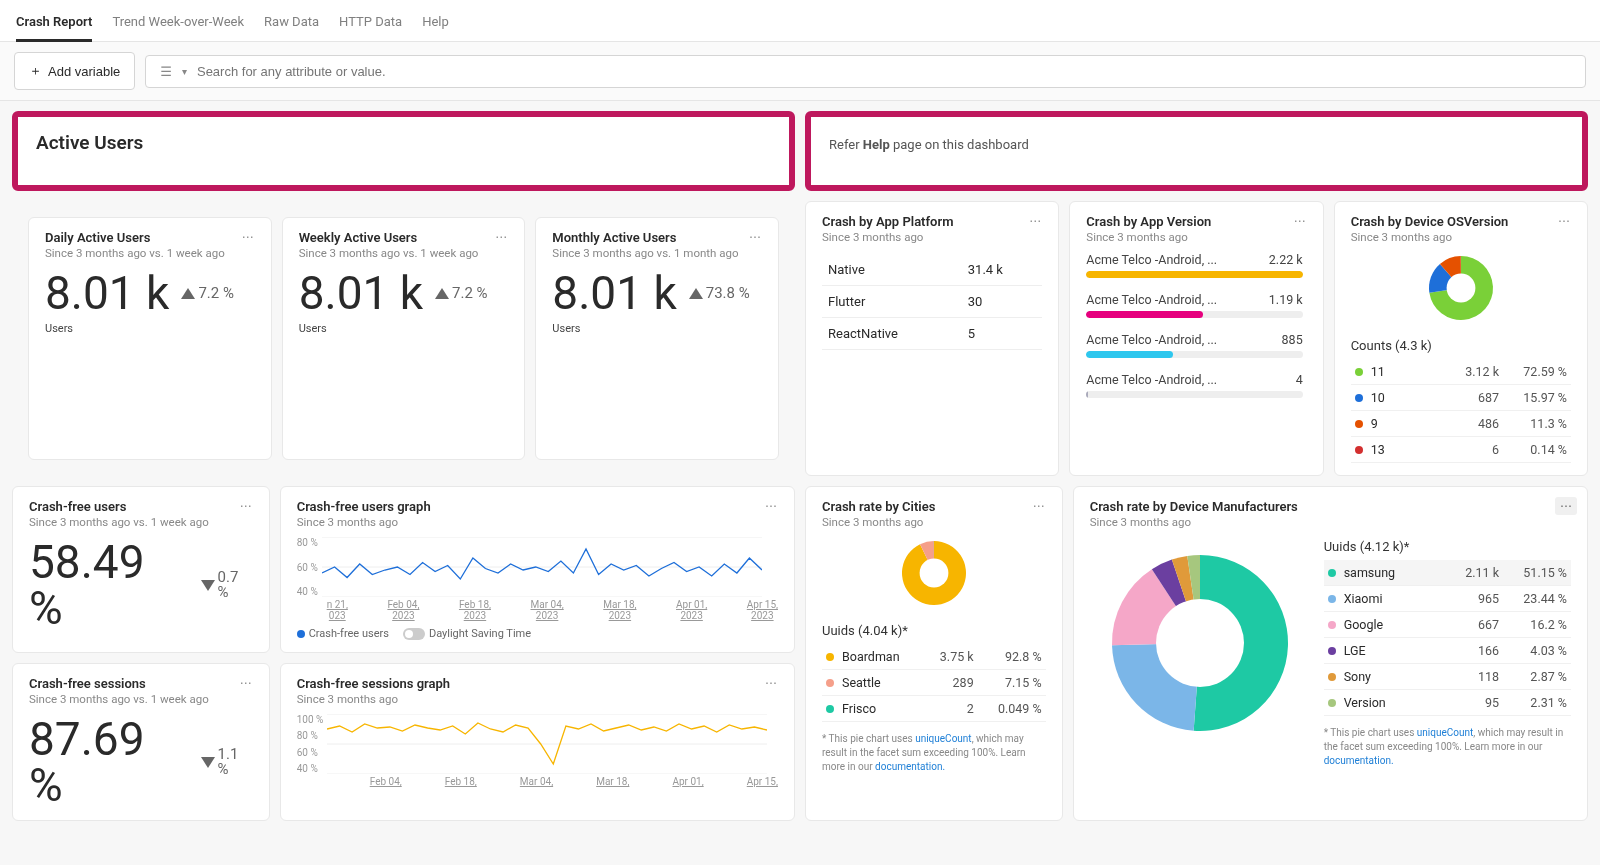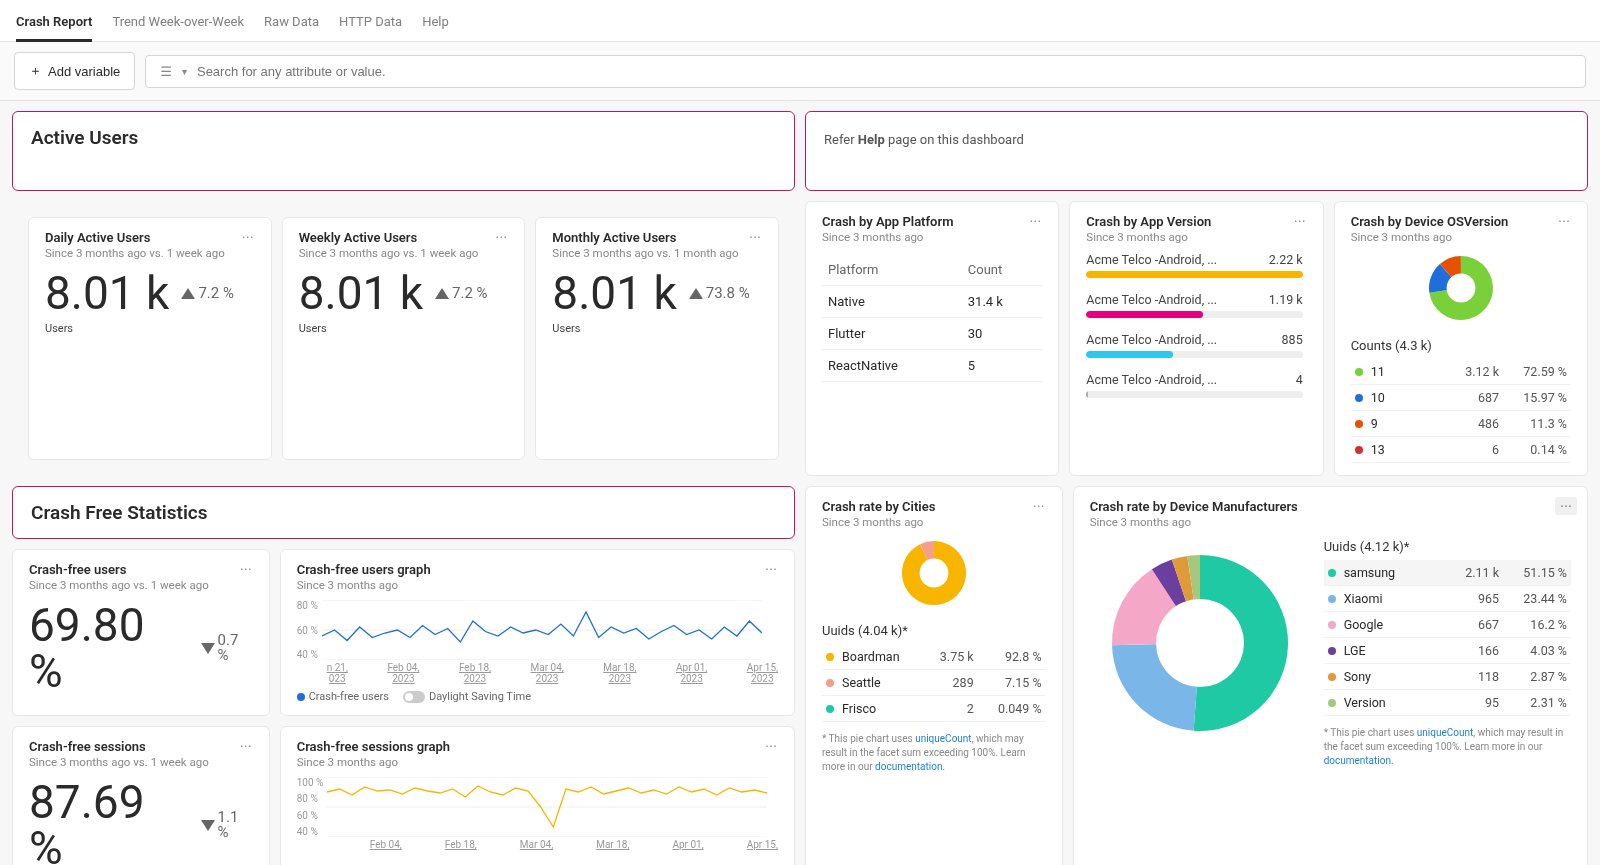--- a/index.html
+++ b/index.html
@@ -5,21 +5,21 @@
 * { box-sizing: border-box; margin: 0; padding: 0; }
 body { font-family: -apple-system, BlinkMacSystemFont, "Segoe UI", Roboto, sans-serif; background: #f7f7f7; color: #2a2a2a; font-size: 13px; width: 1600px; }
 .tabs { display: flex; gap: 20px; padding: 8px 16px 0; background: #fff; border-bottom: 1px solid #e5e5e5; }
 .tab { padding: 6px 0 10px; color: #808080; cursor: pointer; }
 .tab.active { color: #2a2a2a; font-weight: 600; border-bottom: 3px solid #2a2a2a; margin-bottom: -1px; }
 .toolbar { display: flex; align-items: center; gap: 10px; padding: 10px 14px; border-bottom: 1px solid #e5e5e5; background: #fafafa; }
 .addvar { display: flex; align-items: center; gap: 6px; background: #fff; border: 1px solid #d5d5d5; border-radius: 4px; padding: 9px 14px; color: #2a2a2a; font-size: 13px; cursor: pointer; }
 .searchwrap { flex: 1; display: flex; align-items: center; gap: 10px; background: #fff; border: 1px solid #d5d5d5; border-radius: 4px; padding: 8px 14px; }
 .searchwrap input { border: none; outline: none; flex: 1; font-size: 13px; background: transparent; }
 .grid { display: grid; grid-template-columns: 1fr 1fr; gap: 10px; padding: 10px 12px; }
-.section { background: #fff; border: 1px solid #be185d; border-radius: 6px; padding: 14px 18px; }
+.section { background: #fff; border: 6px solid #be185d; border-radius: 6px; padding: 14px 18px; }
 .sect-title { font-size: 19px; font-weight: 600; }
 .row { display: grid; grid-template-columns: repeat(3, 1fr); gap: 10px; padding: 0 12px 10px; }
 .row2 { display: grid; grid-template-columns: 1fr 2fr; gap: 10px; padding: 0; }
 .card { background: #fff; border: 1px solid #e8e8e8; border-radius: 6px; padding: 12px 16px; position: relative; }
 .card-head { display: flex; justify-content: space-between; align-items: flex-start; }
 .card-title { font-size: 13px; font-weight: 600; color: #2a2a2a; }
 .card-sub { font-size: 11.5px; color: #888; margin-top: 1px; }
 .dots { color: #888; cursor: pointer; letter-spacing: 1px; font-size: 12px; }
 .big { font-size: 46px; font-weight: 400; margin-top: 10px; display: flex; align-items: center; gap: 6px; line-height: 1; }
 .unit { font-size: 11px; color: #444; margin-top: 6px; }
@@ -149,24 +149,20 @@
       <div class="card-head">
         <div>
           <div class="card-title">Crash by App Platform</div>
           <div class="card-sub">Since 3 months ago</div>
         </div>
         <span class="dots">⋯</span>
       </div>
       <table class="tbl" id="platform-tbl">
           <tbody>
             <tr>
-              <th>Platform</th>
-              <th>Count</th>
-            </tr>
-            <tr>
               <td>Native</td>
               <td>31.4 k</td>
             </tr>
             <tr>
               <td>Flutter</td>
               <td>30</td>
             </tr>
             <tr>
               <td>ReactNative</td>
               <td>5</td>
@@ -263,34 +259,31 @@
             <span class="legend-v2">0.14 %</span>
           </div>
         </div>
     </div>
   </div>
 </div>
 
 <div style="display:grid;grid-template-columns:1fr 1fr;gap:10px;padding:0 12px 10px;">
 
   <div style="display:flex;flex-direction:column;gap:10px;">
-    <div class="section">
-      <div class="sect-title">Crash Free Statistics</div>
-    </div>
     <div class="row2">
       <div class="card">
         <div class="card-head">
           <div>
             <div class="card-title">Crash-free users</div>
             <div class="card-sub">Since 3 months ago vs. 1 week ago</div>
           </div>
           <span class="dots">⋯</span>
         </div>
         <div class="big">
-          <span>69.80 %</span>
+          <span>58.49 %</span>
           <span class="chg">
               <span class="tri down"></span>
               <span>0.7 %</span>
             </span>
         </div>
       </div>
       <div class="card">
         <div class="card-head">
           <div>
             <div class="card-title">Crash-free users graph</div>

